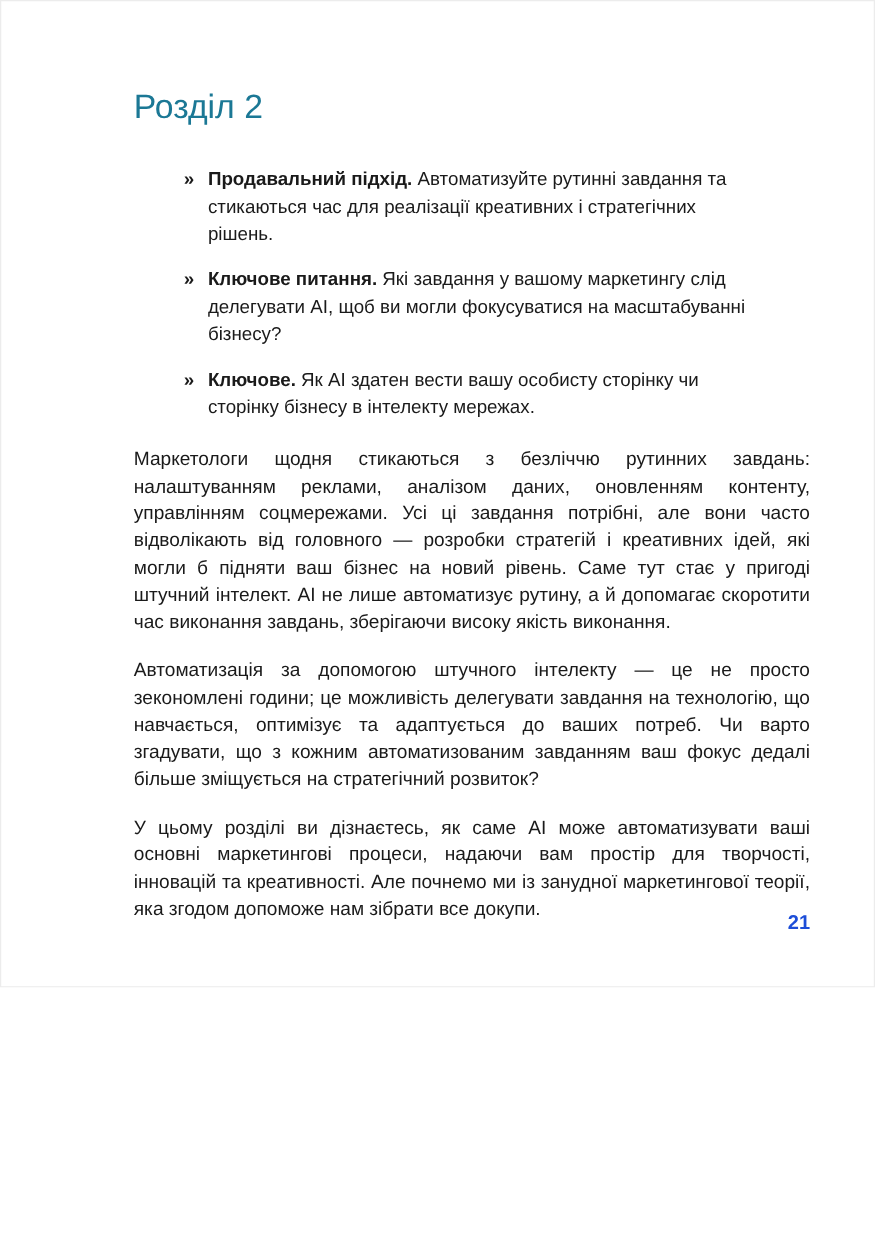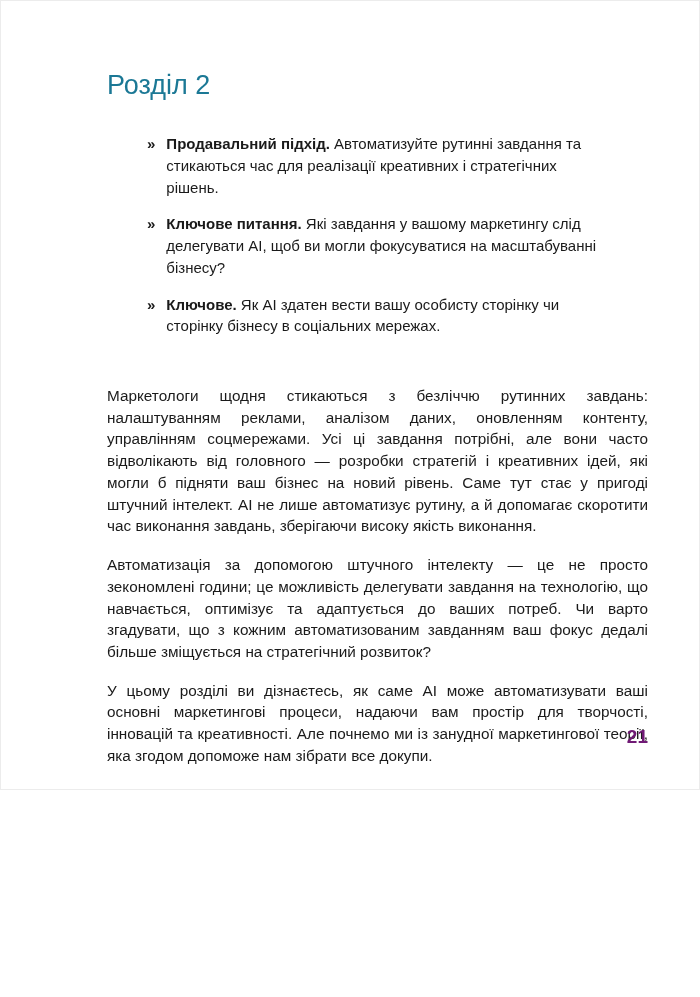--- a/index.html
+++ b/index.html
@@ -53,37 +53,37 @@
   }
   .bullet .marker {
     flex: 0 0 auto;
     font-weight: 700;
     color: #1a1a1a;
   }
   .bullet .lead {
     font-weight: 700;
   }
   .paragraphs {
-    margin-top: 48px;
+    margin-top: 20px;
     width: 541px;
   }
   .paragraph {
     font-size: 15.3px;
     line-height: 1.42;
     color: #1a1a1a;
     text-align: justify;
     margin: 0 0 17px 0;
   }
   .page-number {
     position: absolute;
     right: 52px;
     bottom: 42px;
-    font-size: 19px;
+    font-size: 16px;
     font-weight: 700;
-    color: #701a75;
+    color: #1d4ed8;
   }
 </style>
 </head>
 <body>
 
 <div class="page">
   <div class="content">
 
     <div class="chapter-label">Розділ 2</div>
 
@@ -95,21 +95,21 @@
         <span class="bullet-text"><span class="lead">Продавальний підхід.</span><span> Автоматизуйте рутинні завдання та стикаються час для реалізації креативних і стратегічних рішень.</span></span>
       </div>
 
       <div class="bullet">
         <span class="marker">»</span>
         <span class="bullet-text"><span class="lead">Ключове питання.</span><span> Які завдання у вашому маркетингу слід делегувати AI, щоб ви могли фокусуватися на масштабуванні бізнесу?</span></span>
       </div>
 
       <div class="bullet">
         <span class="marker">»</span>
-        <span class="bullet-text"><span class="lead">Ключове.</span><span> Як AI здатен вести вашу особисту сторінку чи сторінку бізнесу в соціальних мережах.</span></span>
+        <span class="bullet-text"><span class="lead">Ключове.</span><span> Як AI здатен вести вашу особисту сторінку чи сторінку бізнесу в інтелекту мережах.</span></span>
       </div>
 
     </div>
 
     <div class="paragraphs">
       <p class="paragraph">Маркетологи щодня стикаються з безліччю рутинних завдань: налаштуванням реклами, аналізом даних, оновленням контенту, управлінням соцмережами. Усі ці завдання потрібні, але вони часто відволікають від головного — розробки стратегій і креативних ідей, які могли б підняти ваш бізнес на новий рівень. Саме тут стає у пригоді штучний інтелект. AI не лише автоматизує рутину, а й допомагає скоротити час виконання завдань, зберігаючи високу якість виконання.</p>
       <p class="paragraph">Автоматизація за допомогою штучного інтелекту — це не просто зекономлені години; це можливість делегувати завдання на технологію, що навчається, оптимізує та адаптується до ваших потреб. Чи варто згадувати, що з кожним автоматизованим завданням ваш фокус дедалі більше зміщується на стратегічний розвиток?</p>
       <p class="paragraph">У цьому розділі ви дізнаєтесь, як саме AI може автоматизувати ваші основні маркетингові процеси, надаючи вам простір для творчості, інновацій та креативності. Але почнемо ми із занудної маркетингової теорії, яка згодом допоможе нам зібрати все докупи.</p>
     </div>
 

